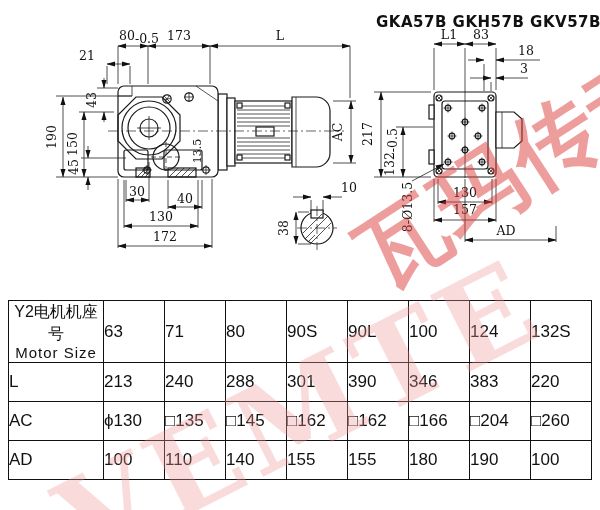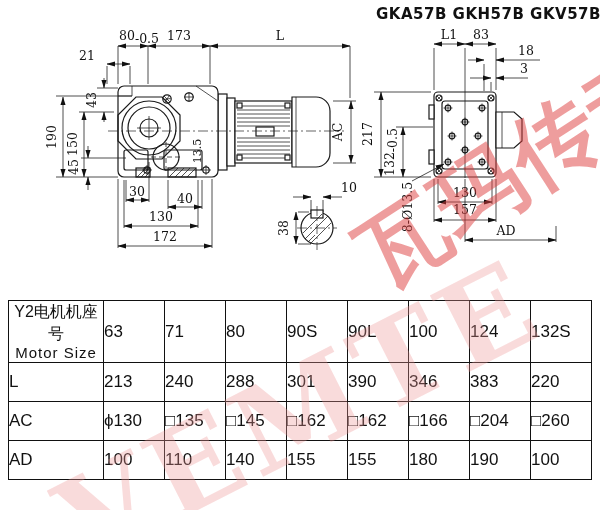--- a/index.html
+++ b/index.html
@@ -1,17 +1,17 @@
 <!DOCTYPE html>
 <html><head>
 <meta charset="utf-8">
 <style>
   html,body{margin:0;padding:0;background:#fff}
   #root{position:relative;width:600px;height:510px;background:#fff;overflow:hidden;font-family:"DejaVu Sans",sans-serif}
-  #title{position:absolute;left:376px;top:5px;font-weight:bold;font-size:15px;letter-spacing:.5px;color:#111;white-space:nowrap;z-index:3}
+  #title{position:absolute;left:376px;top:13px;font-weight:bold;font-size:15px;letter-spacing:.5px;color:#111;white-space:nowrap;z-index:3}
   .wm{position:absolute;font-weight:bold;transform-origin:0 0;pointer-events:none;white-space:nowrap;z-index:6}
   #wm-cn{left:336px;top:216px;font-size:86px;color:rgba(222,60,60,.5);transform:rotate(-33deg);letter-spacing:4px}
   #wm-en{left:36px;top:468px;font-size:118px;color:rgba(238,150,150,.34);transform:rotate(-27deg);letter-spacing:6px;font-family:"DejaVu Serif",serif}
   svg.draw{position:absolute;left:0;top:0;z-index:2}
   svg.draw text{fill:#111;font-family:"DejaVu Serif",serif;font-size:12.5px}
   svg.draw text.sm{font-size:11px}
   .ln{stroke:#1a1a1a;stroke-width:1.2;fill:#fff}
   .lnf{stroke:#1a1a1a;stroke-width:1.2;fill:none}
   .thin{stroke:#1a1a1a;stroke-width:.75;fill:none}
   .dim{stroke:#222;stroke-width:.8;fill:none}

